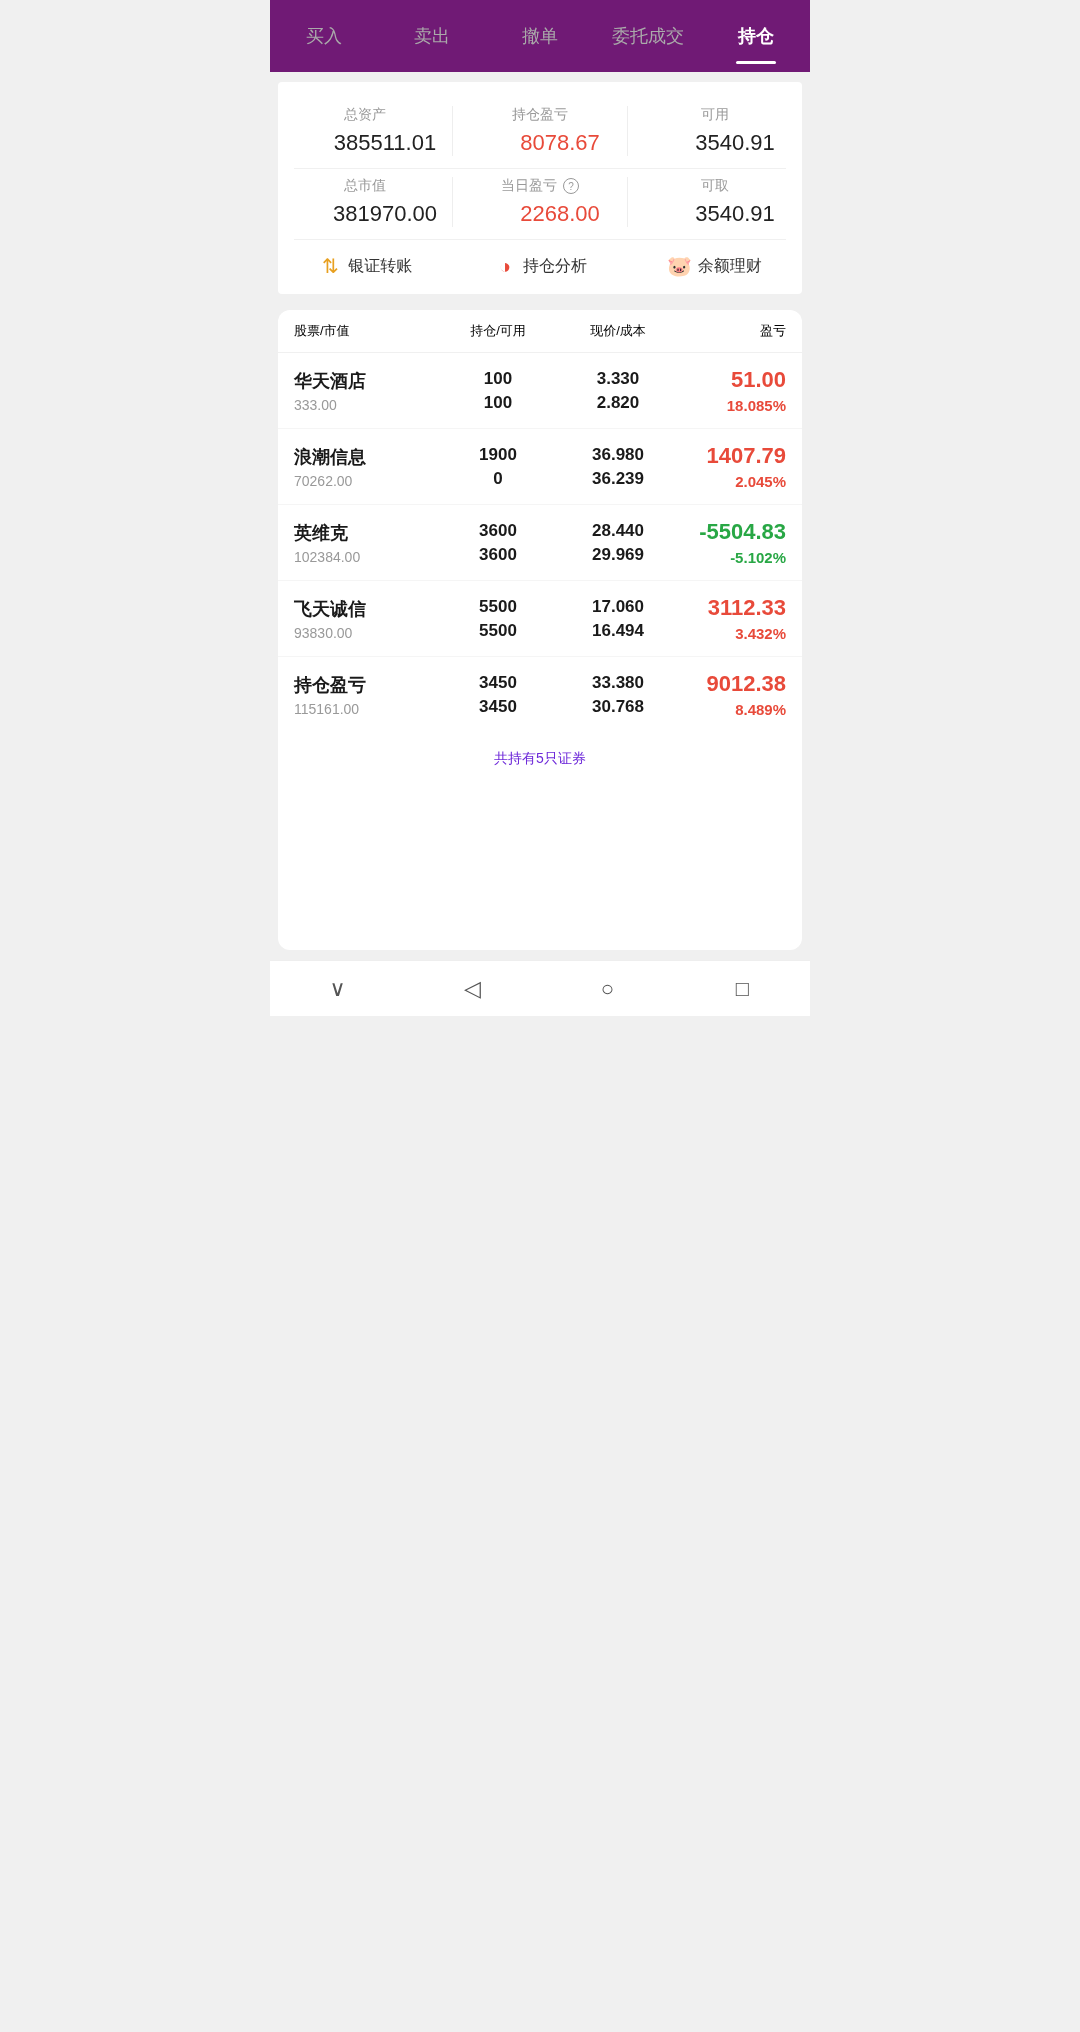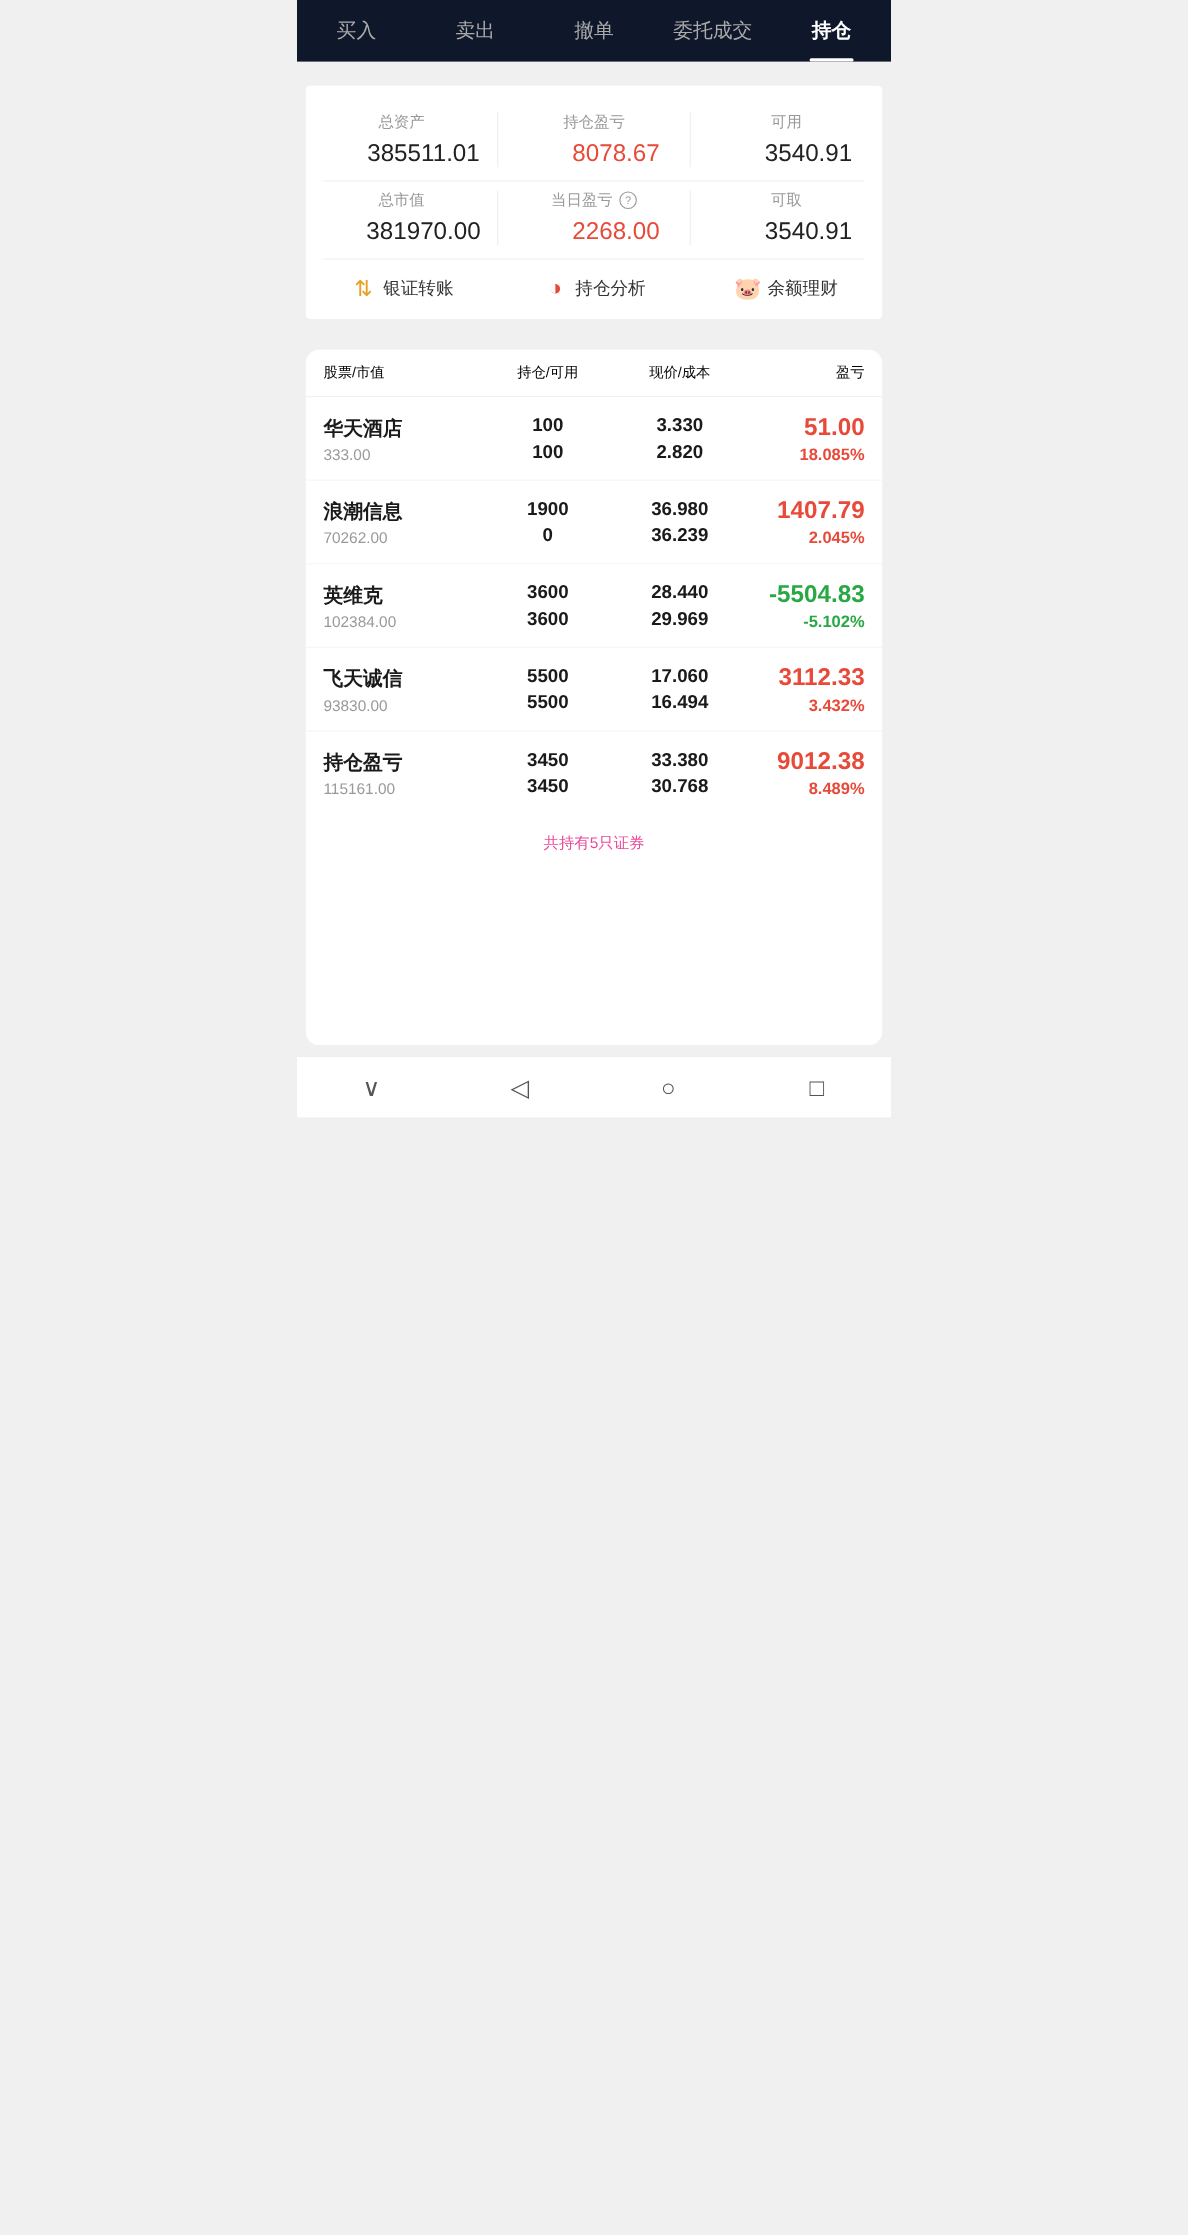--- a/index.html
+++ b/index.html
@@ -10,25 +10,25 @@
       width: 100%;
       max-width: 540px;
       margin: 0 auto;
       min-height: 1016px;
       display: flex;
       flex-direction: column;
     }
 
     
     .top-nav {
-      background: #0f172a;
+      background: #701a75;
       display: flex;
       align-items: center;
       padding: 0;
-      height: 56px;
+      height: 72px;
     }
     .top-nav .nav-item {
       flex: 1;
       text-align: center;
       color: #aaa;
       font-size: 18px;
       line-height: 56px;
       cursor: pointer;
       position: relative;
     }
@@ -45,21 +45,21 @@
       width: 40px;
       height: 3px;
       background: #fff;
       border-radius: 2px;
     }
 
     
     .summary-section {
       background: #fff;
       border-radius: 4px;
-      margin: 22px 8px;
+      margin: 10px 8px;
       padding: 16px 0 8px;
     }
     .summary-row {
       display: flex;
       justify-content: space-around;
       padding: 8px 0 12px;
     }
     .summary-item {
       flex: 1;
       text-align: center;
@@ -202,21 +202,21 @@
       font-weight: bold;
       margin-top: 4px;
     }
     .red-text { color: #e84a3a; }
     .green-text { color: #28a745; }
 
     .summary-footer {
       text-align: center;
       padding: 18px;
       font-size: 14px;
-      color: #ec4899;
+      color: #6d28d9;
     }
 
     
     .bottom-nav {
       background: #fff;
       border-top: 1px solid #eee;
       display: flex;
       justify-content: space-around;
       align-items: center;
       height: 56px;

